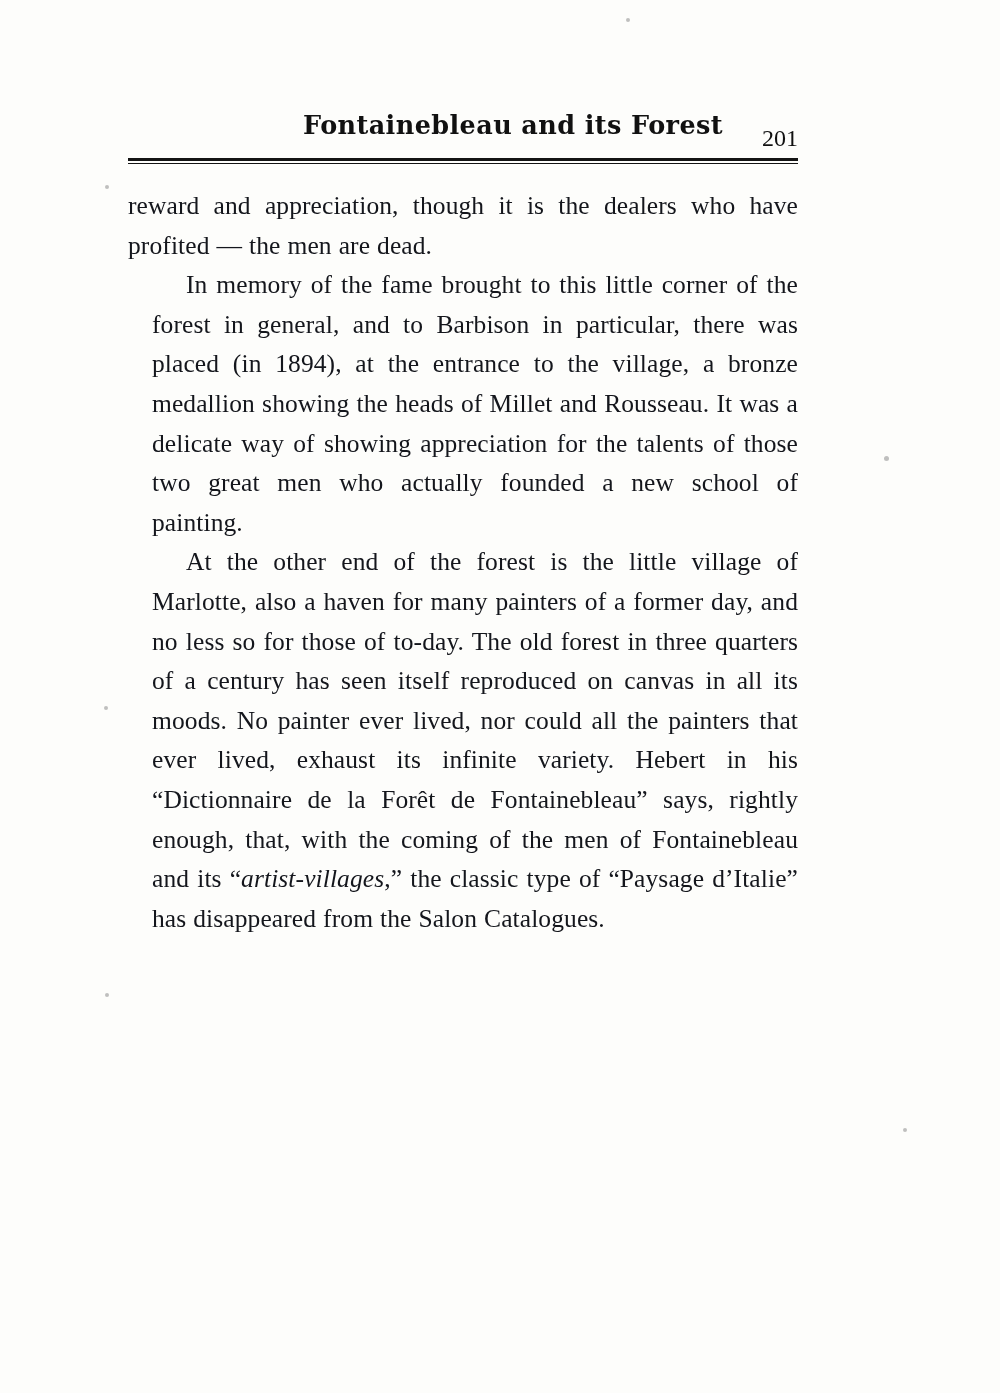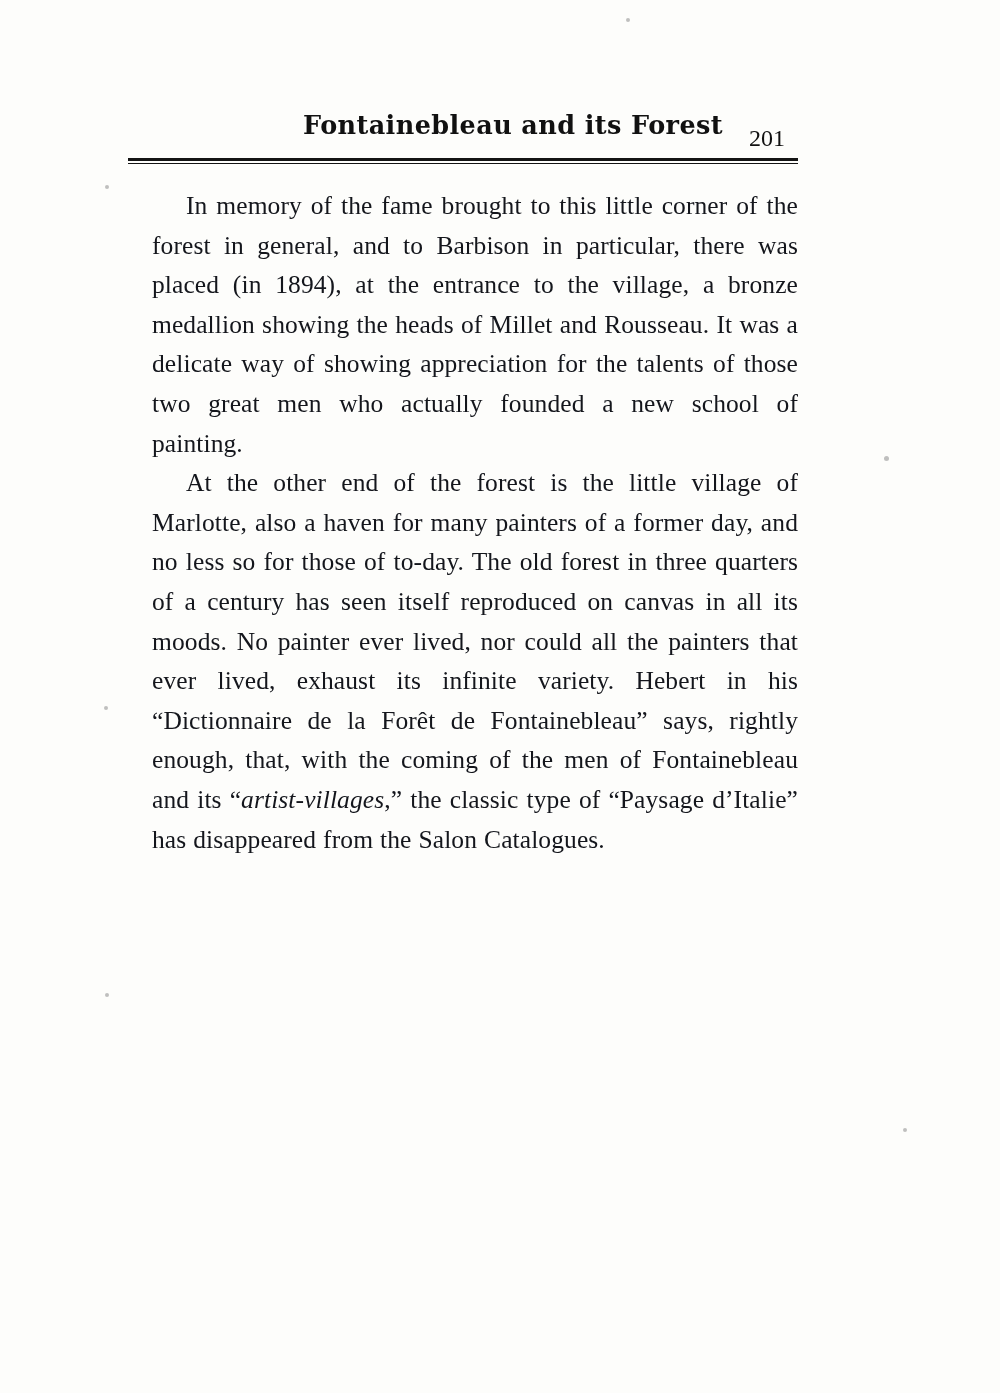--- a/index.html
+++ b/index.html
@@ -40,21 +40,21 @@
     font-family: "DejaVu Serif", serif;
     font-weight: bold;
     font-size: 25.5px;
     letter-spacing: 0.4px;
     color: #111;
     margin-left: 100px;
     white-space: nowrap;
   }
   .page-number {
     position: absolute;
-    right: 13px;
+    right: 0;
     bottom: 2px;
     font-family: "Liberation Serif", serif;
     font-size: 24px;
     font-weight: normal;
     color: #111;
   }
   .rule {
     margin-top: 4px;
     border-top: 3px solid #141414;
     border-bottom: 1px solid #141414;
@@ -103,18 +103,19 @@
   <div class="page-inner">
 
     <div class="running-head">
       <div class="running-title">Fontainebleau and its Forest</div>
       <div class="page-number">201</div>
     </div>
 
     <div class="rule"></div>
 
     <div class="body-text" id="body-text">
+        <p class=""><span>reward and appreciation, though it is the dealers who have profited — the men are dead.</span></p>
         <p class="indent"><span>In memory of the fame brought to this little corner of the forest in general, and to Barbison in particular, there was placed (in 1894), at the entrance to the village, a bronze medallion showing the heads of Millet and Rousseau.  It was a delicate way of showing appreciation for the talents of those two great men who actually founded a new school of painting.</span></p>
         <p class="indent"><span>At the other end of the forest is the little village of Marlotte, also a haven for many painters of a former day, and no less so for those of to-day. The old forest in three quarters of a century has seen itself reproduced on canvas in all its moods.  No painter ever lived, nor could all the painters that ever lived, exhaust its infinite variety. Hebert in his “Dictionnaire de la Forêt de Fontainebleau” says, rightly enough, that, with the coming of the men of Fontainebleau and its “</span><i>artist-villages</i><span>,” the classic type of “Paysage d’Italie” has disappeared from the Salon Catalogues.</span></p>
       </div>
 
   </div>
 </div>
 
 </body></html>

